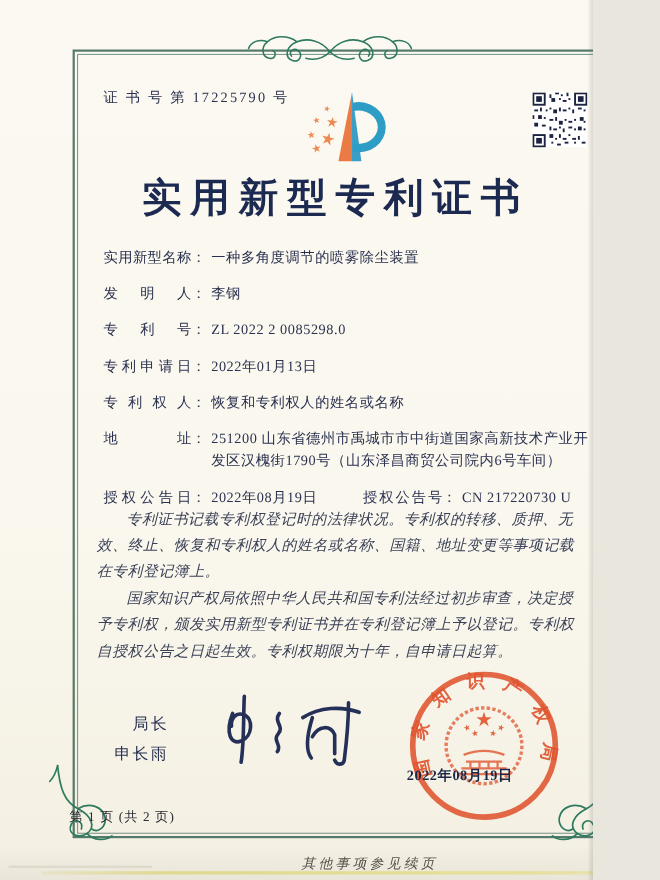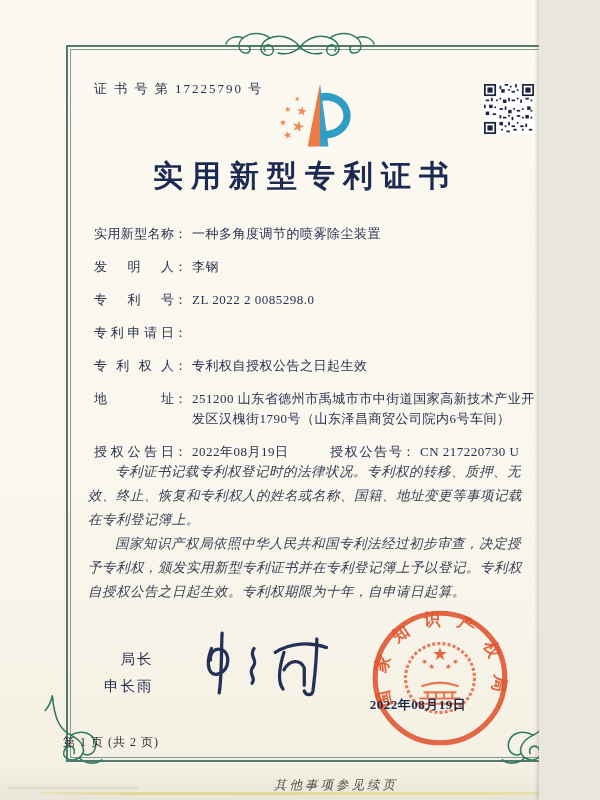--- a/index.html
+++ b/index.html
@@ -23,21 +23,21 @@
   .flourish-bl{left:44px;top:694px;}
   .flourish-br{left:498px;top:694px;}
   .flourish-br svg{transform:scaleX(-1);}
 
   .cert-no{position:absolute;left:94px;top:80px;font-size:13px;letter-spacing:2px;color:#2a3150;}
 
   .logo{position:absolute;left:260px;top:80px;}
   .qr{position:absolute;left:484px;top:84px;width:50px;height:50px;}
 
   .title{position:absolute;left:66px;top:156px;width:478px;text-align:center;
-        font-size:30px;font-weight:700;letter-spacing:8px;color:#1c2950;}
+        font-size:36px;font-weight:700;letter-spacing:8px;color:#1c2950;}
 
   .fields{position:absolute;left:94px;top:224px;width:452px;font-size:13px;color:#2a3150;}
   .field-row{display:flex;margin-bottom:13px;line-height:20px;}
   .field-label{flex:none;width:80px;text-align:justify;text-align-last:justify;}
   .field-colon{flex:none;width:13px;}
   .field-value{padding-left:5px;letter-spacing:.5px;}
   .field-value.wrap{width:350px;}
   .grant-row{display:flex;line-height:20px;}
   .grant-left{flex:none;width:236px;display:flex;}
   .grant-right{display:flex;}
@@ -211,25 +211,26 @@
       <span class="field-value">李钢</span>
     </div>
     <div class="field-row">
       <span class="field-label">专利号</span>
         <span class="field-colon">：</span>
       <span class="field-value">ZL 2022 2 0085298.0</span>
     </div>
     <div class="field-row">
       <span class="field-label">专利申请日</span>
         <span class="field-colon">：</span>
+      <span class="field-value">2022年01月13日</span>
     </div>
     <div class="field-row">
       <span class="field-label">专利权人</span>
         <span class="field-colon">：</span>
-      <span class="field-value">专利权自授权公告之日起生效</span>
+      <span class="field-value">恢复和专利权人的姓名或名称</span>
     </div>
     <div class="field-row">
       <span class="field-label">地址</span>
         <span class="field-colon">：</span>
       <span class="field-value wrap">251200 山东省德州市禹城市市中街道国家高新技术产业开发区汉槐街1790号（山东泽昌商贸公司院内6号车间）</span>
     </div>
     <div class="grant-row">
       <div class="grant-left">
         <span class="field-label">授权公告日</span>
           <span class="field-colon">：</span>

